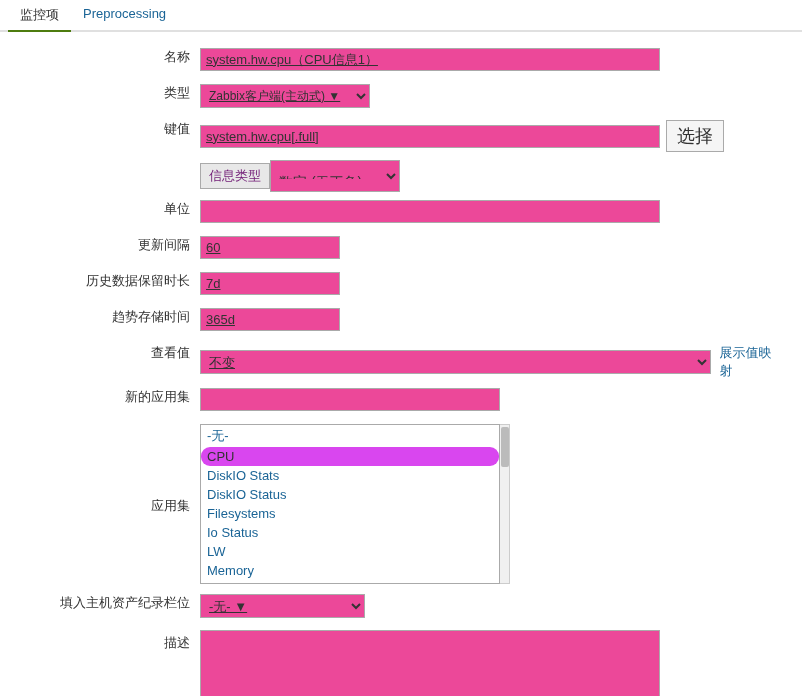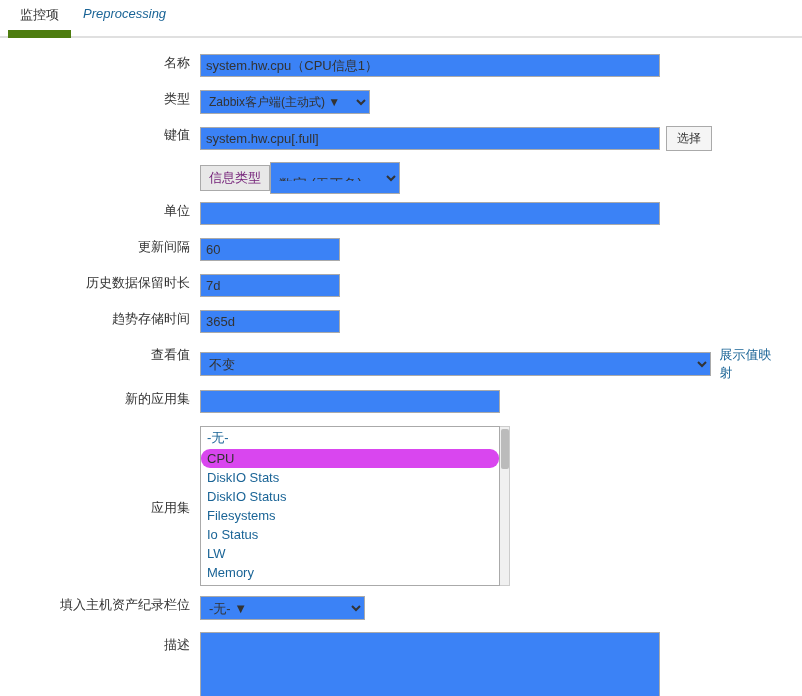--- a/index.html
+++ b/index.html
@@ -18,27 +18,26 @@
       margin-bottom: 16px;
     }
     .tab {
       padding: 6px 12px;
       cursor: pointer;
       font-size: 13px;
       text-decoration: none;
     }
     .tab.active {
       color: #333;
-      border-bottom: 8px solid #4d7c0f;
+      border-bottom: 2px solid #4d7c0f;
       margin-bottom: -2px;
       font-weight: normal;
     }
     .tab.inactive {
       color: #1a6496;
-      font-style: italic;
     }
     .form-body {
       padding: 0 20px;
     }
     .form-row {
       display: flex;
       align-items: flex-start;
       margin-bottom: 8px;
       min-height: 28px;
     }
@@ -53,21 +52,22 @@
     .form-control-wrap {
       display: flex;
       align-items: center;
       flex: 1;
     }
     input[type="text"], select, textarea {
       font-size: 13px;
       border: 1px solid #aaa;
       padding: 3px 5px;
       color: #333;
-      background: #3b82f6;
+      background: #ec4899;
+      text-decoration: underline;
     }
     .input-full {
       width: 460px;
     }
     .input-medium {
       width: 140px;
     }
     .select-type {
       width: 170px;
       height: 24px;
@@ -92,21 +92,21 @@
     .select-asset {
       width: 165px;
       height: 24px;
       border: 1px solid #aaa;
       padding: 2px 4px;
       font-size: 13px;
     }
     .btn-select {
       margin-left: 6px;
       padding: 3px 10px;
-      font-size: 12px;
+      font-size: 18px;
       border: 1px solid #aaa;
       background: #f5f5f5;
       cursor: pointer;
       color: #333;
     }
     .info-type-row {
       display: flex;
       align-items: center;
     }
     .info-type-label-box {

